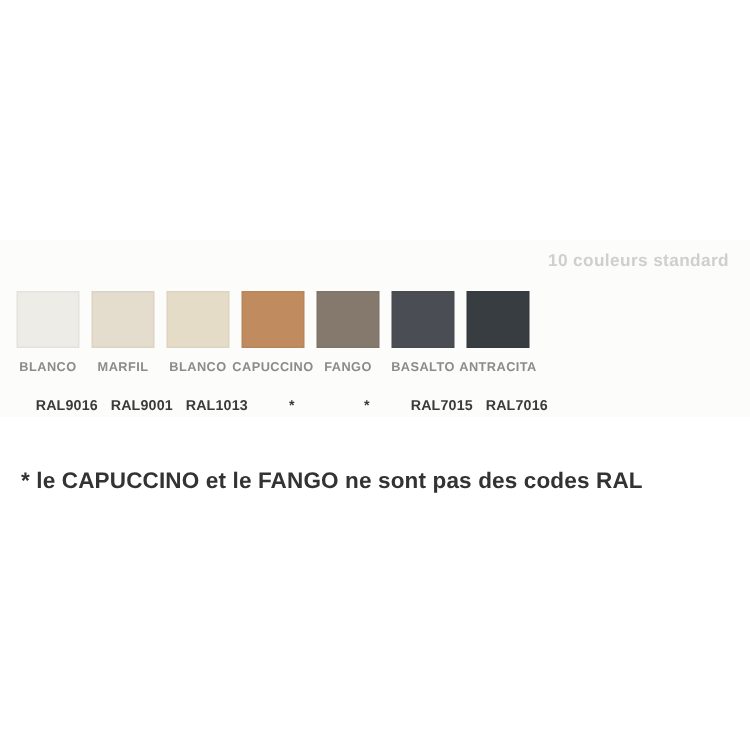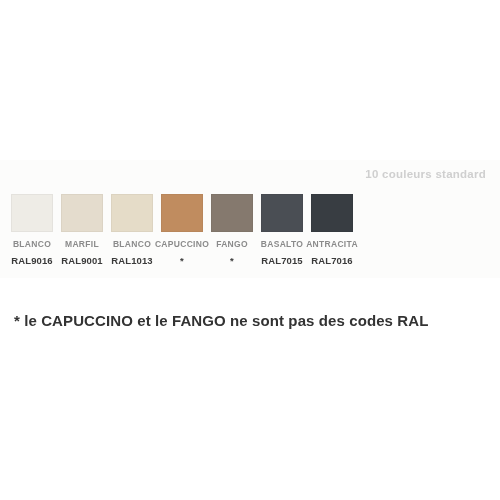--- a/index.html
+++ b/index.html
@@ -69,26 +69,27 @@
   .swatch-name {
     margin-top: 7px;
     font-size: 8.5px;
     letter-spacing: 0.3px;
     color: #8b8b8b;
     white-space: nowrap;
     text-align: center;
   }
 
   .swatch-code {
-    margin-top: 6px;
+    margin-top: 16px;
     font-size: 9.5px;
     letter-spacing: 0.1px;
     color: #3a3a3a;
     white-space: nowrap;
     text-align: center;
+    padding-left: 25px;
   }
 
   .footnote {
     position: absolute;
     left: 14px;
     top: 312px;
     font-size: 15px;
     letter-spacing: 0.1px;
     color: #333333;
     white-space: nowrap;

